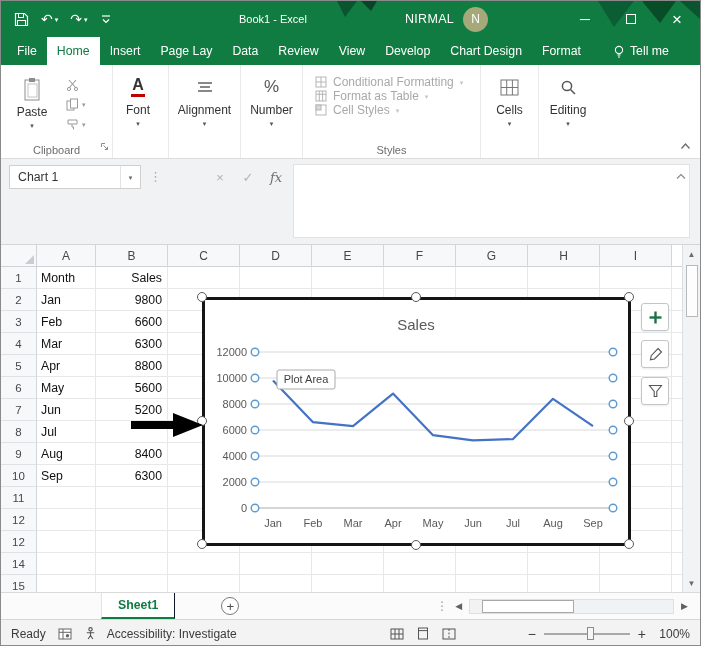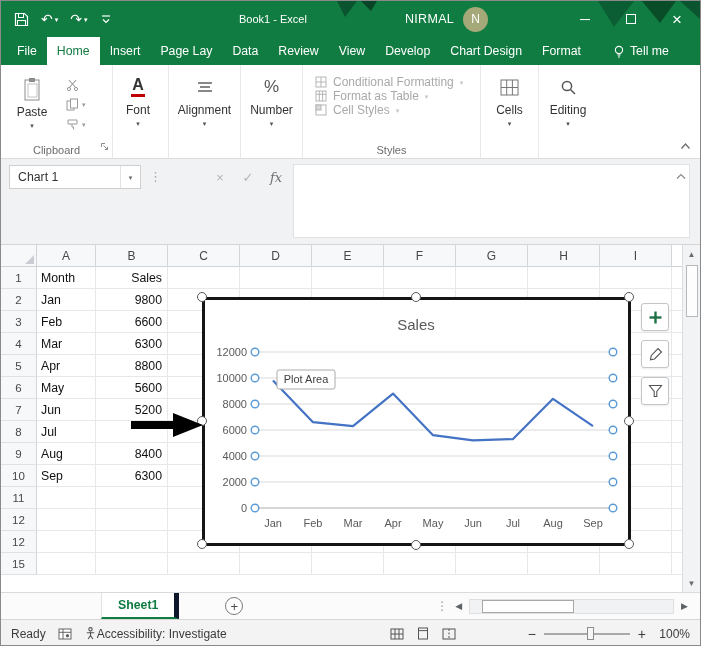--- a/index.html
+++ b/index.html
@@ -82,31 +82,31 @@
   
   .chartbox{position:absolute;left:201px;top:296px;width:429px;height:249px;background:#fff;border:3px solid #151515;z-index:5;cursor:move}
   #chart-svg text{font-family:"Liberation Sans","DejaVu Sans",sans-serif}
   .handle{position:absolute;width:10px;height:10px;border-radius:50%;background:#fff;border:1.5px solid #595959;z-index:7;cursor:grab}
   .chart-btns{position:absolute;left:640px;top:302px;z-index:6;display:flex;flex-direction:column;gap:9px}
   .cbtn{width:28px;height:28px;background:#fff;border:1px solid #c3c6c8;border-radius:3px;display:flex;align-items:center;justify-content:center;box-shadow:0 1px 2px rgba(0,0,0,.08);cursor:pointer}
   .arrow{position:absolute;left:126px;top:410px;z-index:8}
 
   
   .sheetbar{position:relative;height:27px;background:#fbfbfb;border-top:1px solid #dadada;display:flex;align-items:center}
-  .stab{margin-left:100px;height:100%;display:flex;align-items:center;padding:0 16px;background:#fff;color:#0e7b40;border-left:1px solid #e3e3e3;border-right:5px solid #0f172a;border-bottom:2.5px solid #107C41;font-size:12.3px;font-weight:600;cursor:pointer}
+  .stab{margin-left:100px;height:100%;display:flex;align-items:center;padding:0 16px;background:#fff;color:#0e7b40;border-left:1px solid #e3e3e3;border-right:1px solid #0f172a;border-bottom:2.5px solid #107C41;font-size:12.3px;font-weight:600;cursor:pointer}
   .addsheet{margin-left:46px;width:18px;height:18px;border-radius:50%;border:1px solid #7a7a7a;color:#4a4a4a;display:flex;align-items:center;justify-content:center;font-size:13px;background:#fff;cursor:pointer;line-height:1}
   .sb-right{margin-left:auto;display:flex;align-items:center;gap:7px;padding-right:12px}
   .sb-dots{color:#9a9a9a;font-size:12px}
   .hs-btn{background:none;border:none;color:#5f6265;font-size:9px;cursor:pointer}
   .hs-track{position:relative;width:205px;height:15px;background:#f1f2f3;border:1px solid #e0e0e0;cursor:pointer}
   .hs-thumb{position:absolute;left:12px;top:0;width:92px;height:13px;background:#fff;border:1px solid #a8a8a8;cursor:grab}
 
   
   .statusbar{height:28px;background:#f3f3f3;border-top:1px solid #d6d6d6;display:flex;align-items:center;padding:0 10px;color:#3c3c3c;font-size:12px;gap:12px}
-  .sb-ico{background:none;border:none;display:flex;align-items:center;gap:0;cursor:pointer;color:#3c3c3c;font-size:12px}
+  .sb-ico{background:none;border:none;display:flex;align-items:center;gap:10px;cursor:pointer;color:#3c3c3c;font-size:12px}
   .view-group{margin-left:auto;display:flex;gap:4px;margin-right:56px}
   .vbtn{width:22px;height:20px;display:flex;align-items:center;justify-content:center;background:none;border:none;cursor:pointer}
   .zoomer{display:flex;align-items:center;gap:8px}
   .zbtn{background:none;border:none;font-size:14px;color:#3c3c3c;cursor:pointer}
   .ztrack{position:relative;width:86px;height:2px;background:#a9a9a9;cursor:pointer}
   .zthumb{position:absolute;left:50%;top:-6px;width:7px;height:13px;background:#f6f6f6;border:1px solid #8c8c8c;cursor:grab}
   .zlabel{width:36px;text-align:right;cursor:pointer}
 </style>
 </head>
 <body>
@@ -556,20 +556,33 @@
     <div class="cell colC"></div>
     <div class="cell colD"></div>
     <div class="cell colE"></div>
     <div class="cell colF"></div>
     <div class="cell colG"></div>
     <div class="cell colH"></div>
     <div class="cell colI"></div>
     <div class="cellfill"></div>
   </div>
 
+  <div class="grow">
+    <div class="rownum">14</div>
+    <div class="cell colA"></div>
+    <div class="cell colB"></div>
+    <div class="cell colC"></div>
+    <div class="cell colD"></div>
+    <div class="cell colE"></div>
+    <div class="cell colF"></div>
+    <div class="cell colG"></div>
+    <div class="cell colH"></div>
+    <div class="cell colI"></div>
+    <div class="cellfill"></div>
+  </div>
 
   <div class="grow">
     <div class="rownum">15</div>
     <div class="cell colA"></div>
     <div class="cell colB"></div>
     <div class="cell colC"></div>
     <div class="cell colD"></div>
     <div class="cell colE"></div>
     <div class="cell colF"></div>
     <div class="cell colG"></div>

